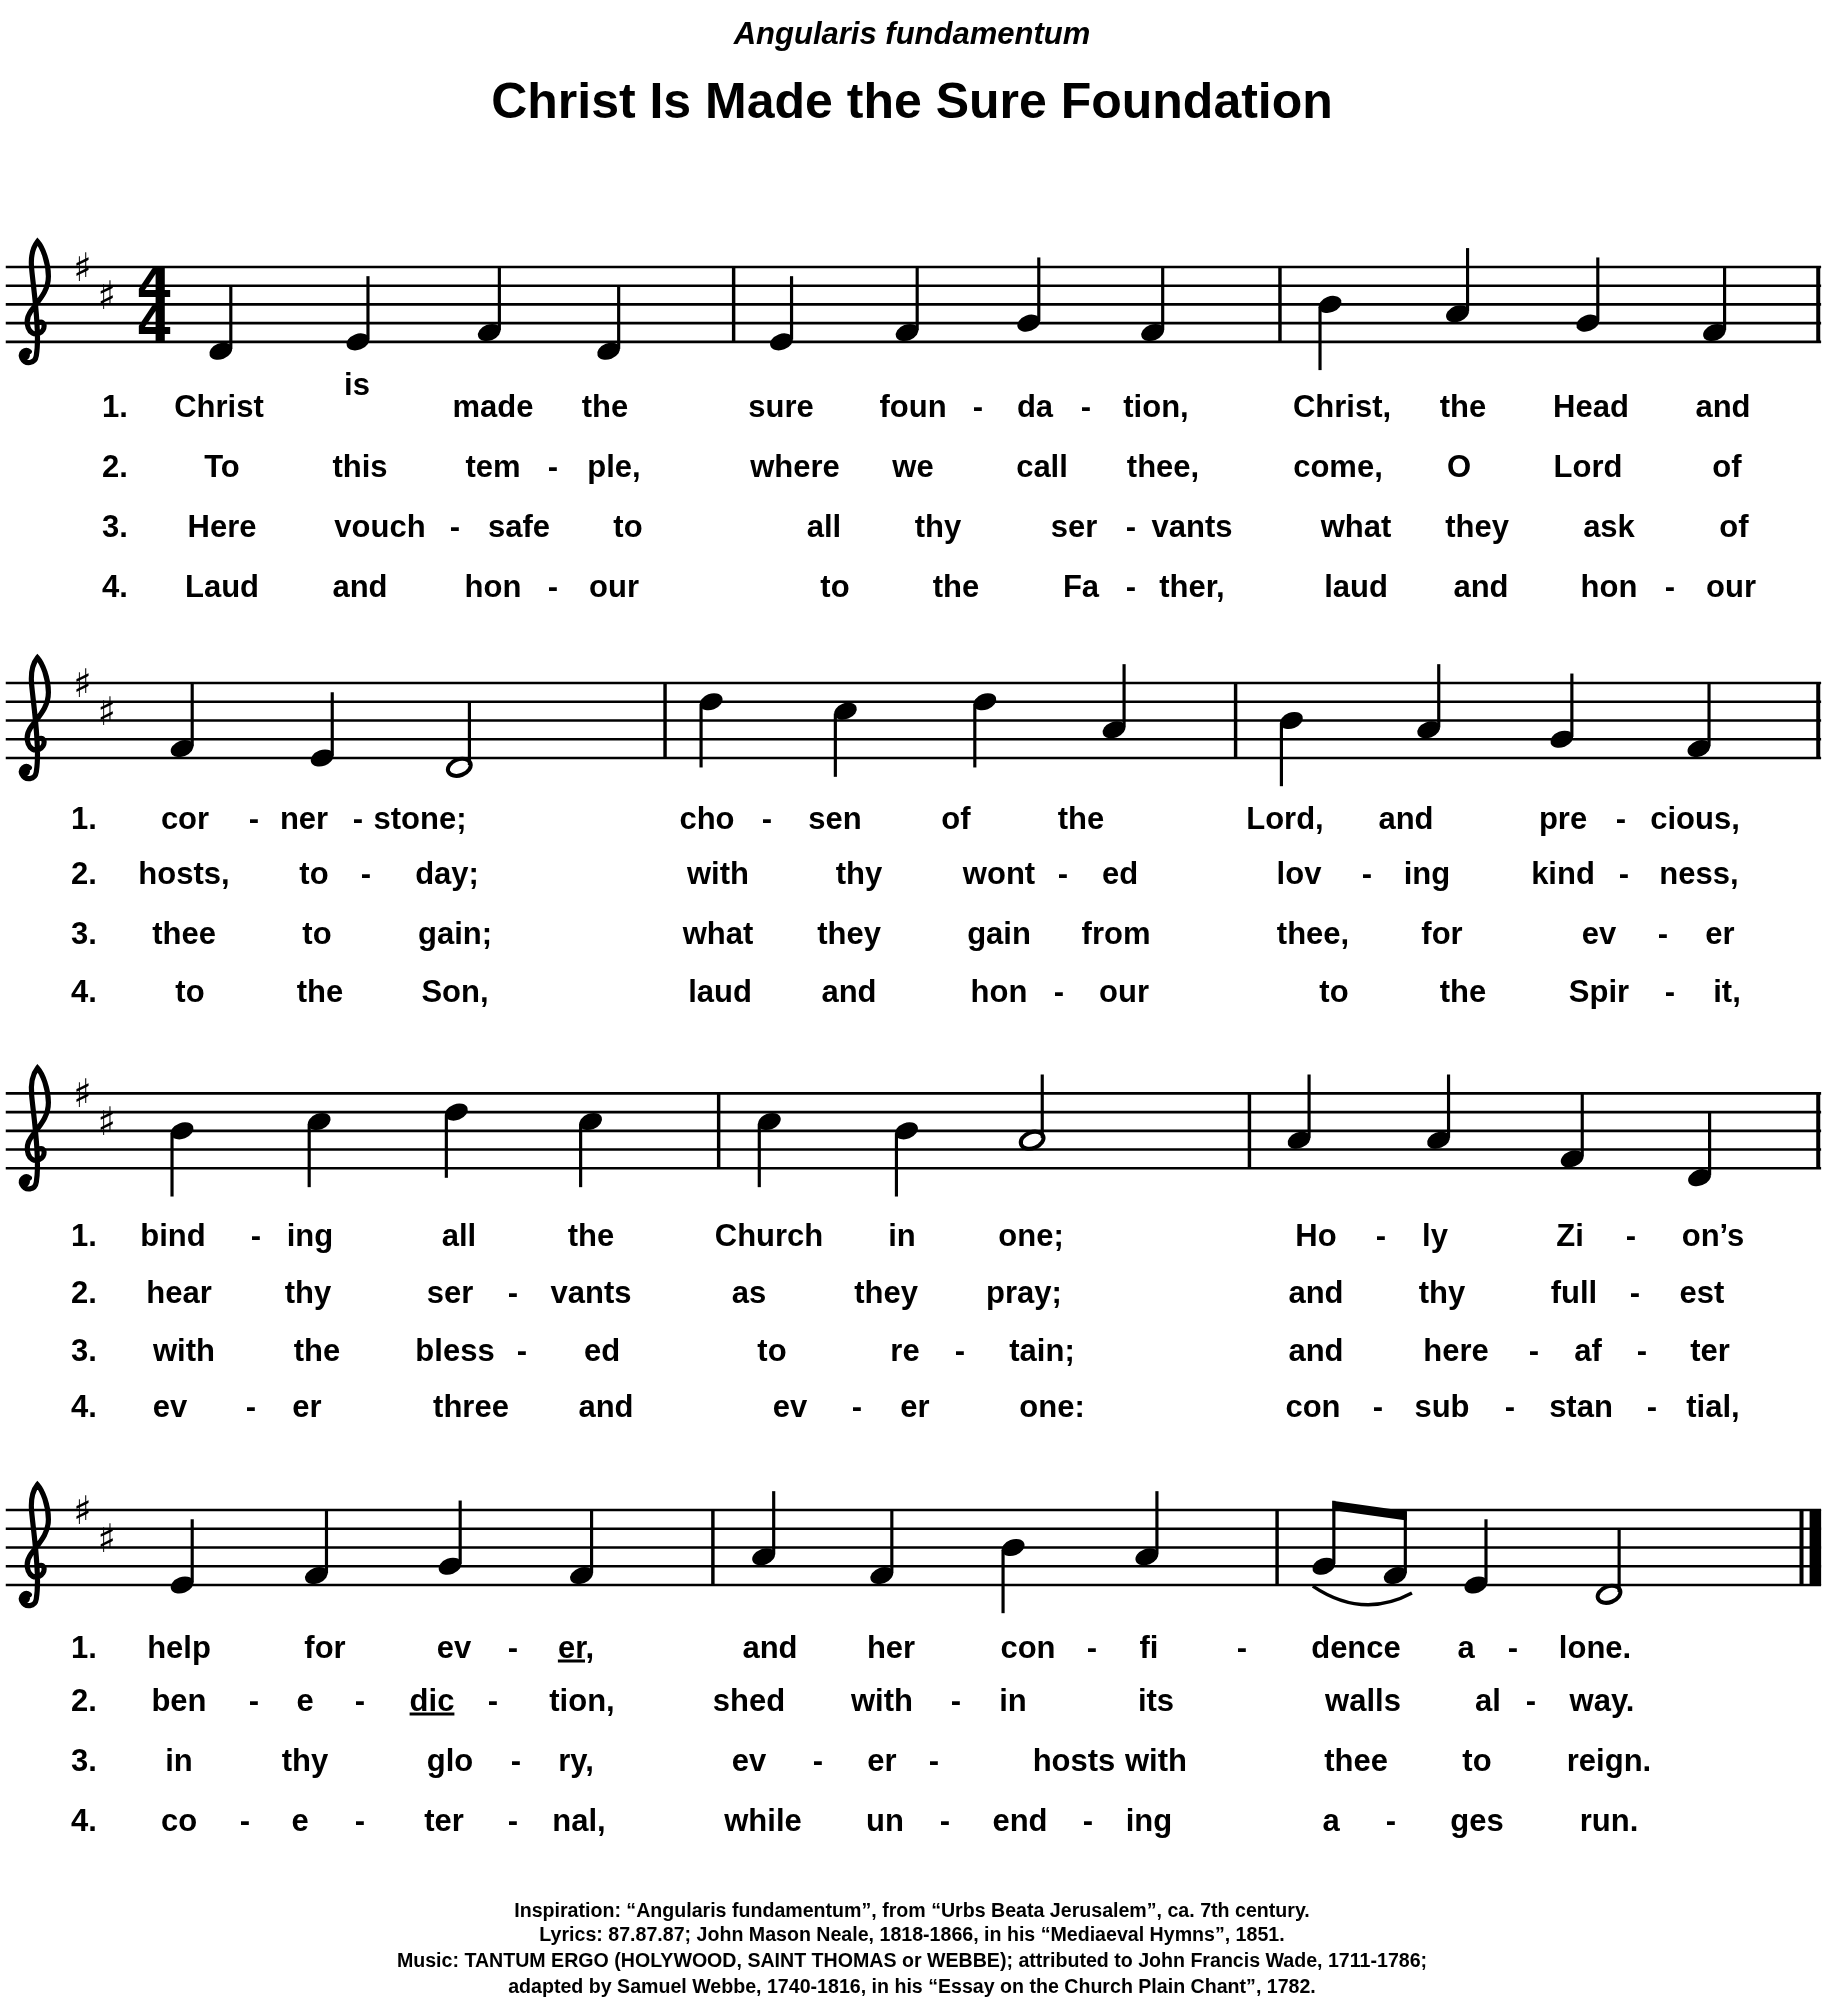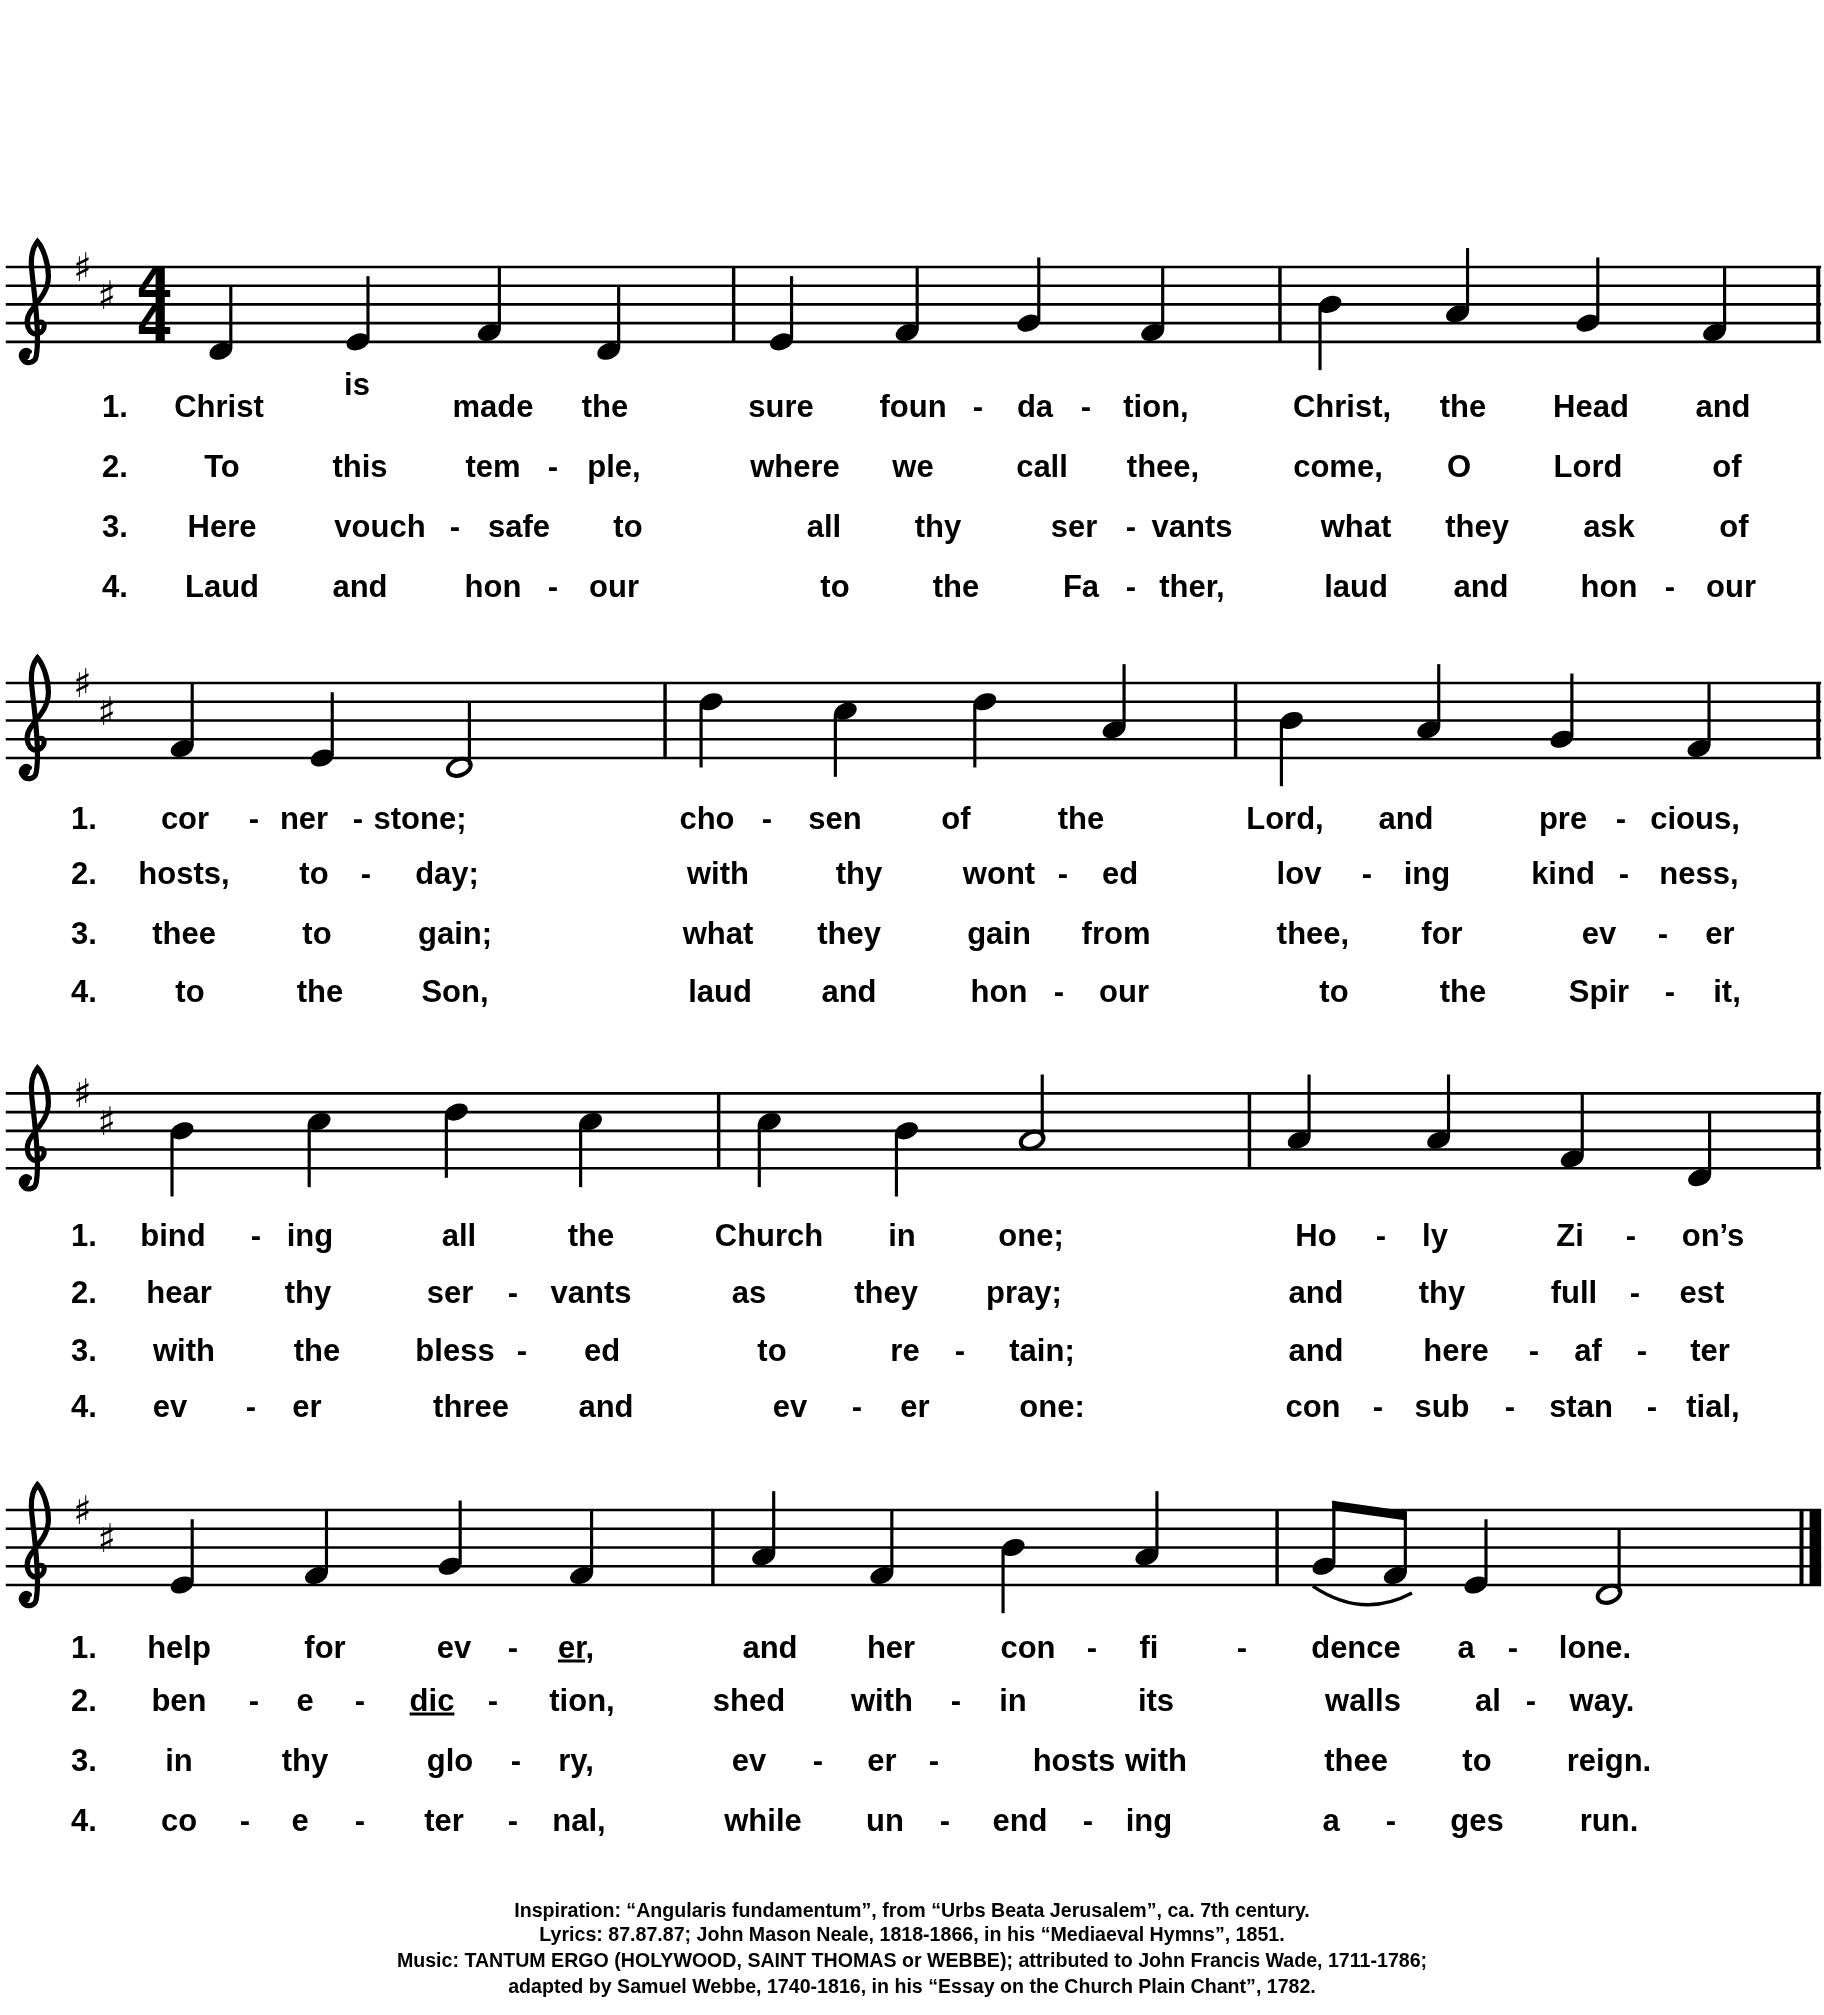--- a/index.html
+++ b/index.html
@@ -12,20 +12,22 @@
   #music-svg{position:absolute;left:0;top:0;width:1824px;height:2015px;}
   .syl{position:absolute;transform:translate(-50%,-50%);font-size:31px;font-weight:bold;
        white-space:nowrap;line-height:1;}
   .f-line{position:absolute;left:50%;transform:translate(-50%,-50%);font-size:19.6px;
           font-weight:bold;white-space:nowrap;line-height:1;}
 </style>
 </head>
 <body>
 
 <div class="page">
+  <div class="hdr hdr-sub">Angularis fundamentum</div>
+  <div class="hdr hdr-title">Christ Is Made the Sure Foundation</div>
 
   <svg id="music-svg" viewBox="0 0 3165 3496" xmlns="http://www.w3.org/2000/svg">
       <g>
         <line x1="10" x2="3160" y1="463" y2="463" stroke="#000" stroke-width="4.5"></line>
         <line x1="10" x2="3160" y1="495.5" y2="495.5" stroke="#000" stroke-width="4.5"></line>
         <line x1="10" x2="3160" y1="528" y2="528" stroke="#000" stroke-width="4.5"></line>
         <line x1="10" x2="3160" y1="560.5" y2="560.5" stroke="#000" stroke-width="4.5"></line>
         <line x1="10" x2="3160" y1="593" y2="593" stroke="#000" stroke-width="4.5"></line>
         <g transform="translate(20 463)">
           <path d="M 47 97 C 59 91 60 110 48 115 C 30 122 20 96 34 76 C 48 57 64 42 64 16 C 64 -8 54 -34 45 -44 C 37 -34 33 -16 35 4 C 37 26 42 60 44 96 C 46 126 45 142 43 154 M 43 154 C 41 168 24 170 18 158 C 14 149 24 141 31 147" fill="none" stroke="#000" stroke-width="9" stroke-linecap="round"></path>

